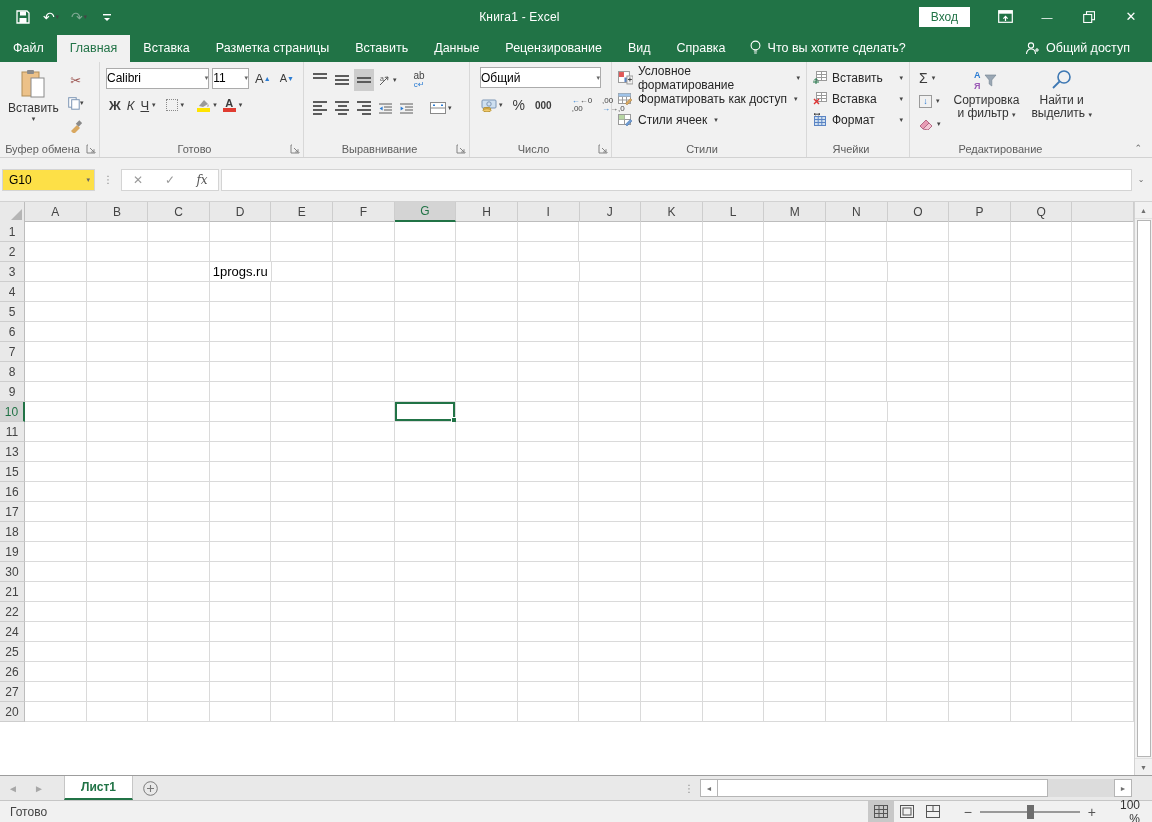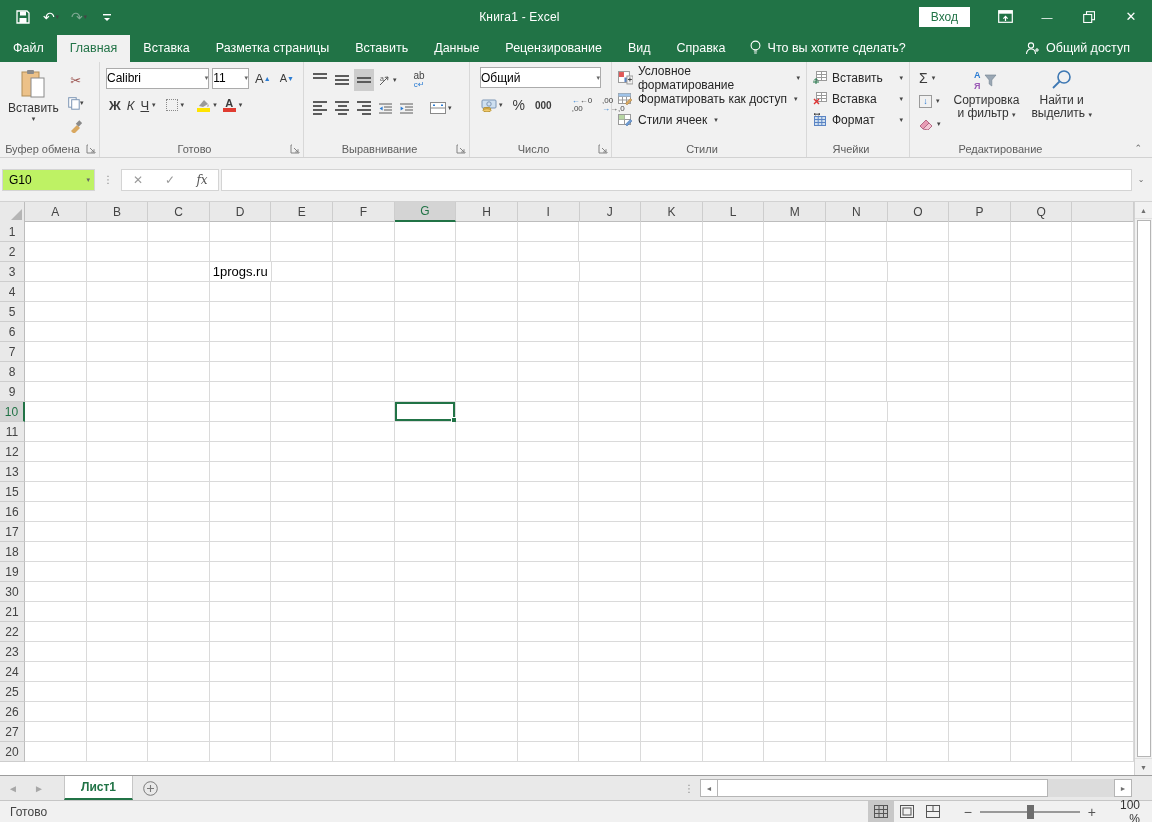--- a/index.html
+++ b/index.html
@@ -50,21 +50,21 @@
   .menurow .caret { margin-left:2px; }
 
   .minitxt { display:flex; flex-direction:column; font-size:8px; line-height:8px; color:#444; align-items:flex-start; }
   .minitxt b { color:#2b7cd3; font-weight:normal; }
 
   .collapse { position:absolute; right:10px; bottom:4px; color:#666; font-size:9px; }
 
   
   .fbar { height:44px; background:#f1f1f1; border-bottom:1px solid #d2d2d2; display:flex; align-items:center; padding:0 0 0 0; flex:0 0 auto; position:relative; }
   .fbar-inner { height:22px; display:flex; align-items:center; width:100%; margin:0 2px; }
-  .namebox { width:93px; height:22px; background:#bef264; border:1px solid #d4d4d4; display:flex; align-items:center; font-size:12px; padding-left:6px; color:#000; }
+  .namebox { width:93px; height:22px; background:#fde047; border:1px solid #d4d4d4; display:flex; align-items:center; font-size:12px; padding-left:6px; color:#000; }
   .namebox .caret { margin-left:auto; margin-right:4px; color:#666; }
   .fdots { color:#8a8a8a; font-size:10px; padding:0 8px; }
   .fbtns { height:22px; background:#fff; border:1px solid #d4d4d4; display:flex; align-items:center; margin-right:2px; }
   .fbtn { width:32px; text-align:center; font-size:12px; color:#9a9a9a; }
   .fbtn.fx { color:#555; font-style:italic; font-family:"DejaVu Serif", serif; }
   .finput { flex:1; height:22px; background:#fff; border:1px solid #d4d4d4; font-size:12px; padding-left:5px; color:#000; display:flex; align-items:center; }
   .fchev { width:18px; text-align:center; color:#666; font-size:8px; }
 
   
   .gridwrap { position:relative; flex:1; overflow:hidden; background:#fff; }
@@ -787,41 +787,20 @@
           <div class="cell"></div>
           <div class="cell"></div>
           <div class="cell"></div>
           <div class="cell"></div>
           <div class="cell"></div>
           <div class="cell"></div>
           <div class="cell"></div>
           <div class="cell"></div>
         </div>
         <div class="grow">
-          <div class="rowh">12</div>
-          <div class="cell"></div>
-          <div class="cell"></div>
-          <div class="cell"></div>
-          <div class="cell"></div>
-          <div class="cell"></div>
-          <div class="cell"></div>
-          <div class="cell"></div>
-          <div class="cell"></div>
-          <div class="cell"></div>
-          <div class="cell"></div>
-          <div class="cell"></div>
-          <div class="cell"></div>
-          <div class="cell"></div>
-          <div class="cell"></div>
-          <div class="cell"></div>
-          <div class="cell"></div>
-          <div class="cell"></div>
-          <div class="cell"></div>
-        </div>
-        <div class="grow">
           <div class="rowh">13</div>
           <div class="cell"></div>
           <div class="cell"></div>
           <div class="cell"></div>
           <div class="cell"></div>
           <div class="cell"></div>
           <div class="cell"></div>
           <div class="cell"></div>
           <div class="cell"></div>
           <div class="cell"></div>
@@ -977,41 +956,20 @@
           <div class="cell"></div>
           <div class="cell"></div>
           <div class="cell"></div>
           <div class="cell"></div>
           <div class="cell"></div>
           <div class="cell"></div>
           <div class="cell"></div>
         </div>
         <div class="grow">
           <div class="rowh">22</div>
-          <div class="cell"></div>
-          <div class="cell"></div>
-          <div class="cell"></div>
-          <div class="cell"></div>
-          <div class="cell"></div>
-          <div class="cell"></div>
-          <div class="cell"></div>
-          <div class="cell"></div>
-          <div class="cell"></div>
-          <div class="cell"></div>
-          <div class="cell"></div>
-          <div class="cell"></div>
-          <div class="cell"></div>
-          <div class="cell"></div>
-          <div class="cell"></div>
-          <div class="cell"></div>
-          <div class="cell"></div>
-          <div class="cell"></div>
-        </div>
-        <div class="grow">
-          <div class="rowh">23</div>
           <div class="cell"></div>
           <div class="cell"></div>
           <div class="cell"></div>
           <div class="cell"></div>
           <div class="cell"></div>
           <div class="cell"></div>
           <div class="cell"></div>
           <div class="cell"></div>
           <div class="cell"></div>
           <div class="cell"></div>

